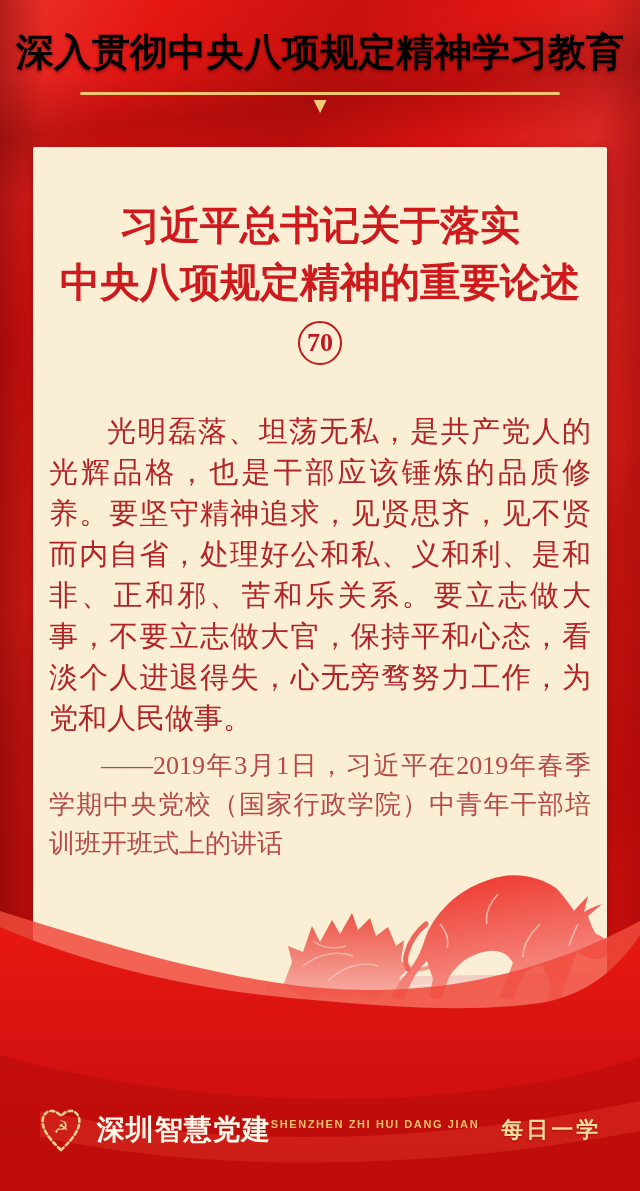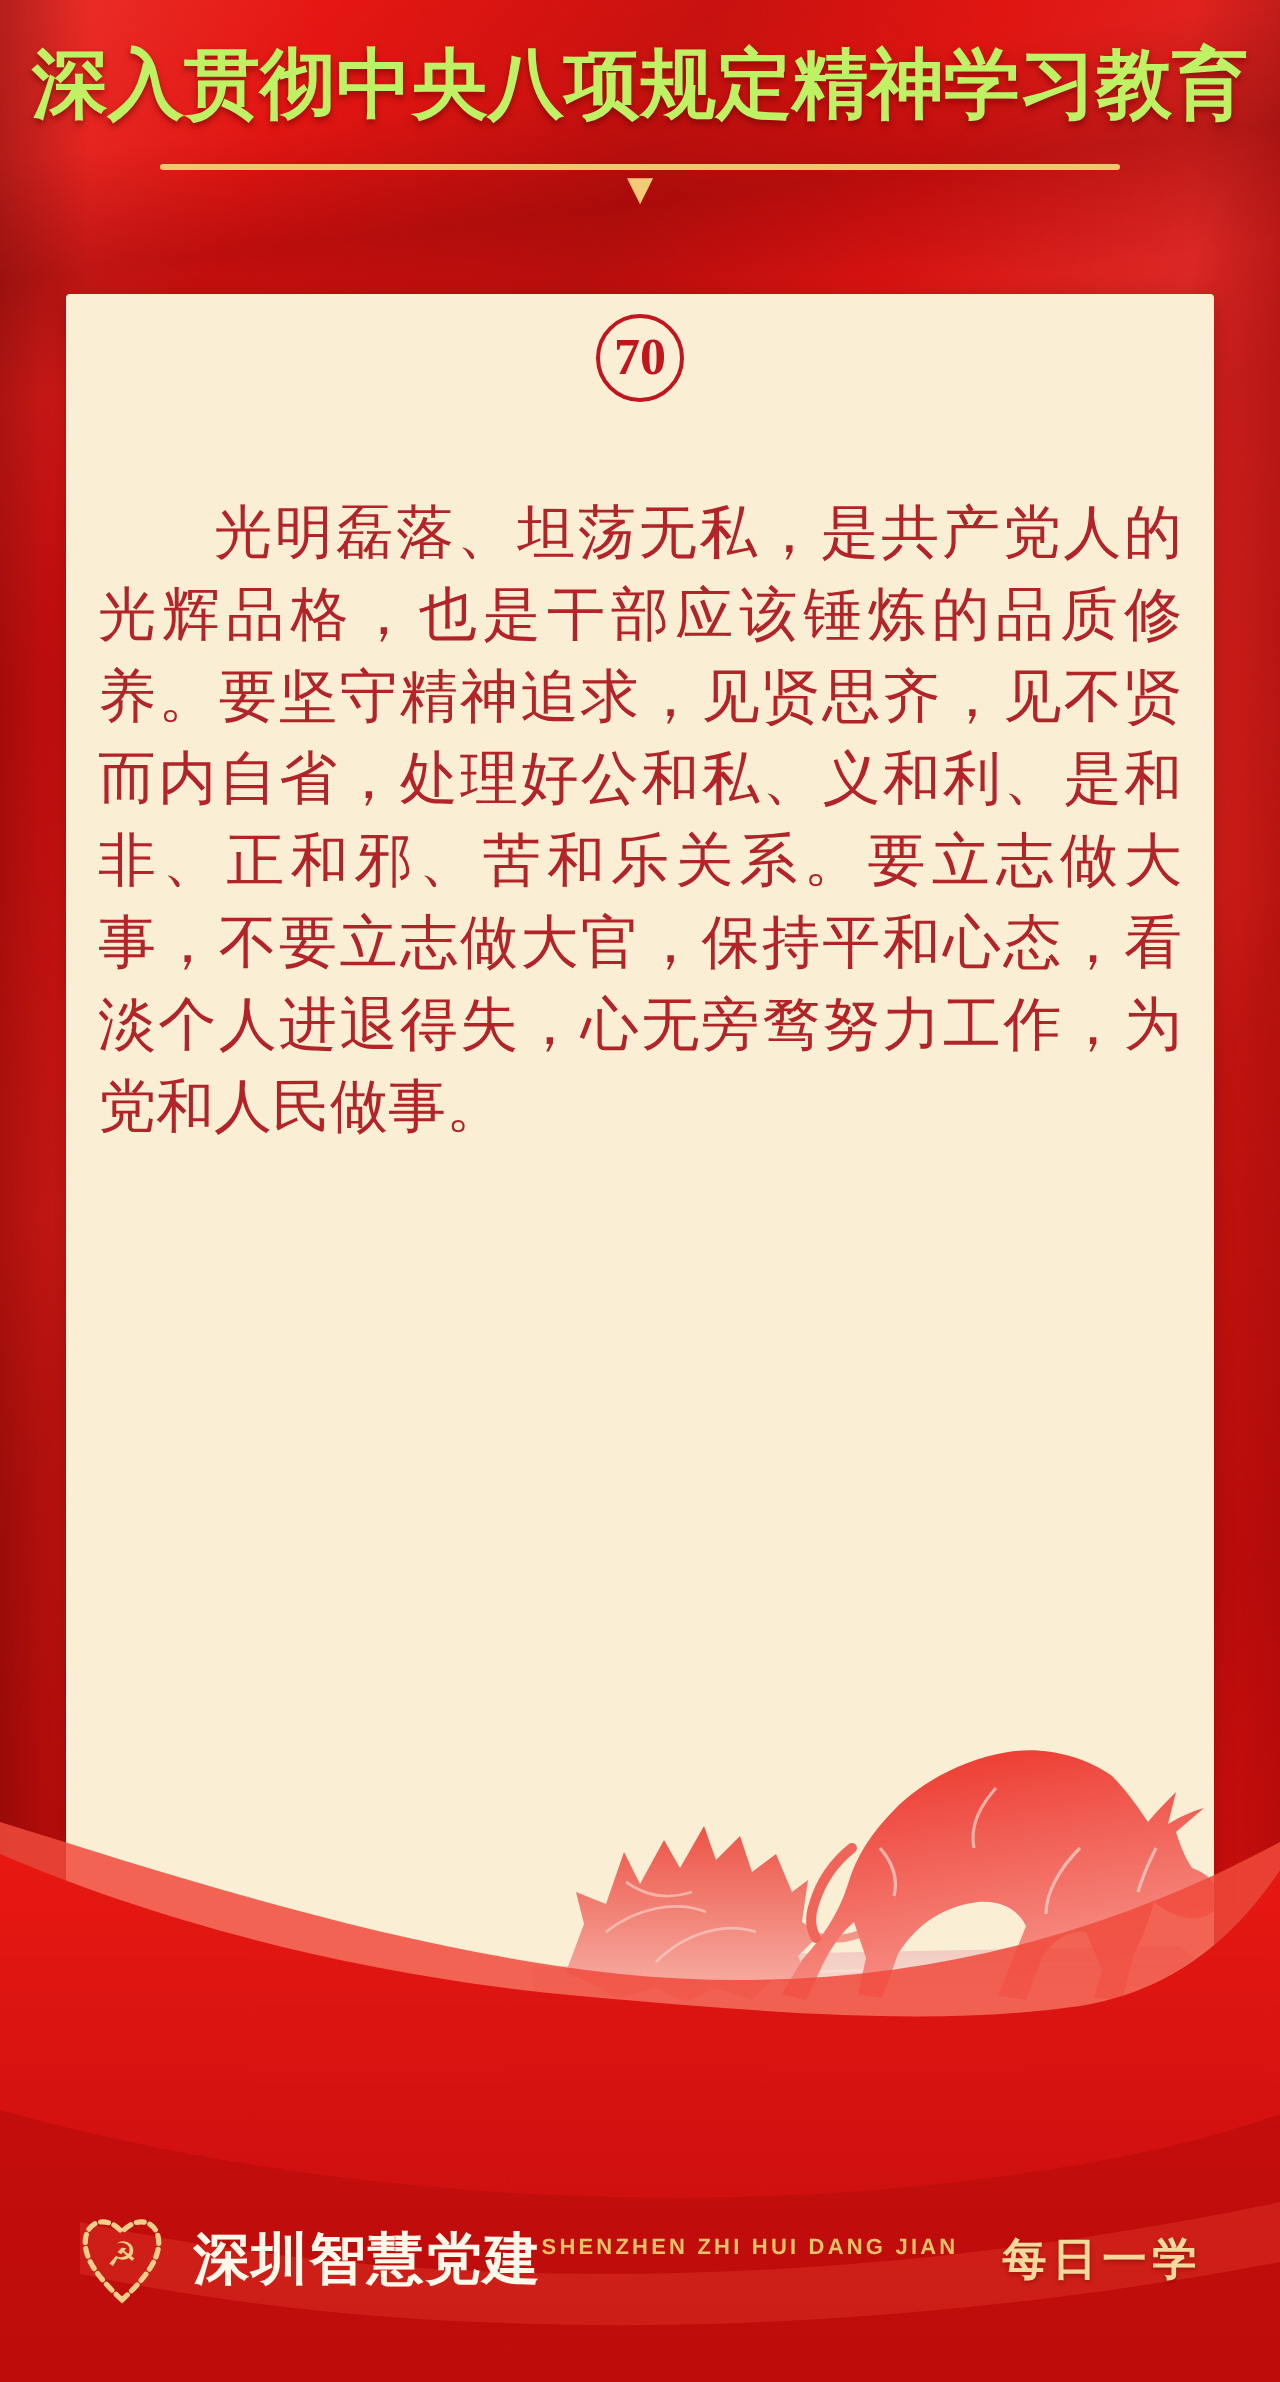--- a/index.html
+++ b/index.html
@@ -11,22 +11,22 @@
     background:
       linear-gradient(90deg, rgba(90,0,0,.38) 0%, rgba(90,0,0,0) 7%, rgba(255,255,255,0) 93%, rgba(120,0,0,.28) 100%),
       linear-gradient(115deg, rgba(255,220,200,.14) 0%, rgba(255,255,255,0) 14%, rgba(80,0,0,.18) 30%, rgba(255,255,255,0) 42%, rgba(255,230,210,.10) 55%, rgba(60,0,0,.16) 72%, rgba(255,255,255,0) 86%),
       linear-gradient(165deg, #E81713 0%, #D31110 26%, #EC1F18 45%, #C90E0C 70%, #DE1412 100%);}
   .silk-fold{position:absolute;left:-80px;top:40px;width:820px;height:120px;
     background:linear-gradient(to bottom, rgba(255,255,255,0) 0%, rgba(110,0,0,.30) 50%, rgba(255,255,255,0) 100%);
     transform:rotate(-7deg);}
 
   
   .banner{position:absolute;top:0;left:0;width:640px;text-align:center;}
-  .banner-title{margin-top:17px;font-size:38px;font-weight:bold;letter-spacing:0px;
-    color:#bef264;text-shadow:0 2px 3px rgba(90,0,0,.5);white-space:nowrap;font-family:Liberation Serif, serif;}
+  .banner-title{margin-top:27px;font-size:38px;font-weight:bold;letter-spacing:0px;
+    color:#000000;text-shadow:0 2px 3px rgba(90,0,0,.5);white-space:nowrap;font-family:Liberation Serif, serif;}
   .banner-line{margin:14px auto 0 auto;width:480px;height:3px;background:#F0C66F;border-radius:2px;}
   .banner-pointer{display:block;margin-top:2px;font-size:17px;line-height:17px;color:#F3CB77;
     font-family:"DejaVu Sans",sans-serif;}
 
   
   .card{position:absolute;left:33px;top:147px;width:574px;height:895px;background:#FAEFD5;
     border-radius:2px;box-shadow:0 3px 10px rgba(90,0,0,.35);overflow:hidden;}
   .card-title{margin:50px 0 0 0;text-align:center;font-size:40px;line-height:57px;
     font-weight:bold;color:#CE1A1C;}
   .issue-badge{display:flex;justify-content:center;margin-top:10px;}
@@ -64,26 +64,31 @@
   <div class="silk-bg"></div>
   <div class="silk-fold"></div>
 
   <div class="banner">
     <div class="banner-title">深入贯彻中央八项规定精神学习教育</div>
     <div class="banner-line"></div>
     <span class="banner-pointer">▼</span>
   </div>
 
   <div class="card">
+    <div class="card-title">
+      <span>习近平总书记关于落实</span><br>
+      <span>中央八项规定精神的重要论述</span>
+    </div>
 
     <div class="issue-badge">
       <span class="issue-circle">70</span>
     </div>
 
     <p class="quote">光明磊落、坦荡无私，是共产党人的光辉品格，也是干部应该锤炼的品质修养。要坚守精神追求，见贤思齐，见不贤而内自省，处理好公和私、义和利、是和非、正和邪、苦和乐关系。要立志做大事，不要立志做大官，保持平和心态，看淡个人进退得失，心无旁骛努力工作，为党和人民做事。</p>
+    <p class="attribution">——2019年3月1日，习近平在2019年春季学期中央党校（国家行政学院）中青年干部培训班开班式上的讲话</p>
 
     <div class="bull-wrap">
       <svg width="354" height="168" viewBox="0 0 354 168" xmlns="http://www.w3.org/2000/svg">
         <defs>
           <linearGradient id="pedGrad" x1="0" y1="0" x2="0" y2="1">
             <stop offset="0" stop-color="#F2C8C1" stop-opacity="0.95"></stop>
             <stop offset="1" stop-color="#F2C8C1" stop-opacity="0"></stop>
           </linearGradient>
           <linearGradient id="rootGrad" x1="0" y1="0" x2="0" y2="1">
             <stop offset="0" stop-color="#EC5346"></stop>

